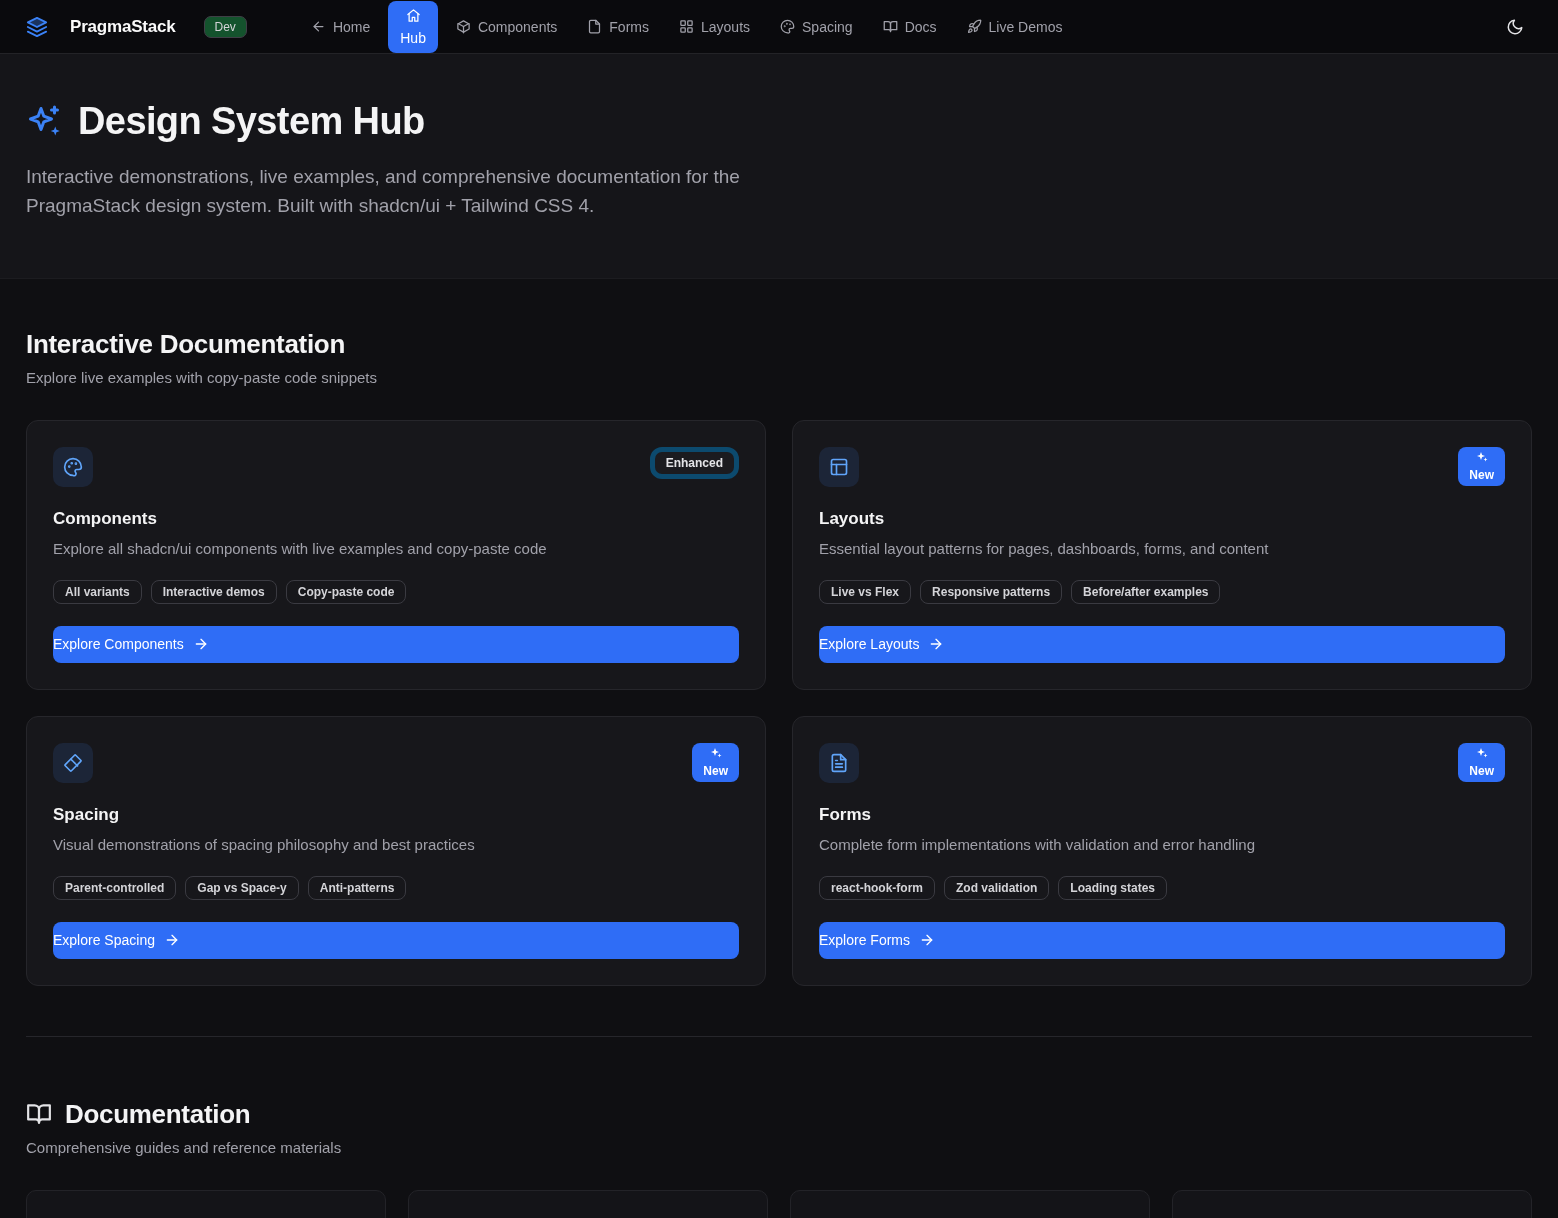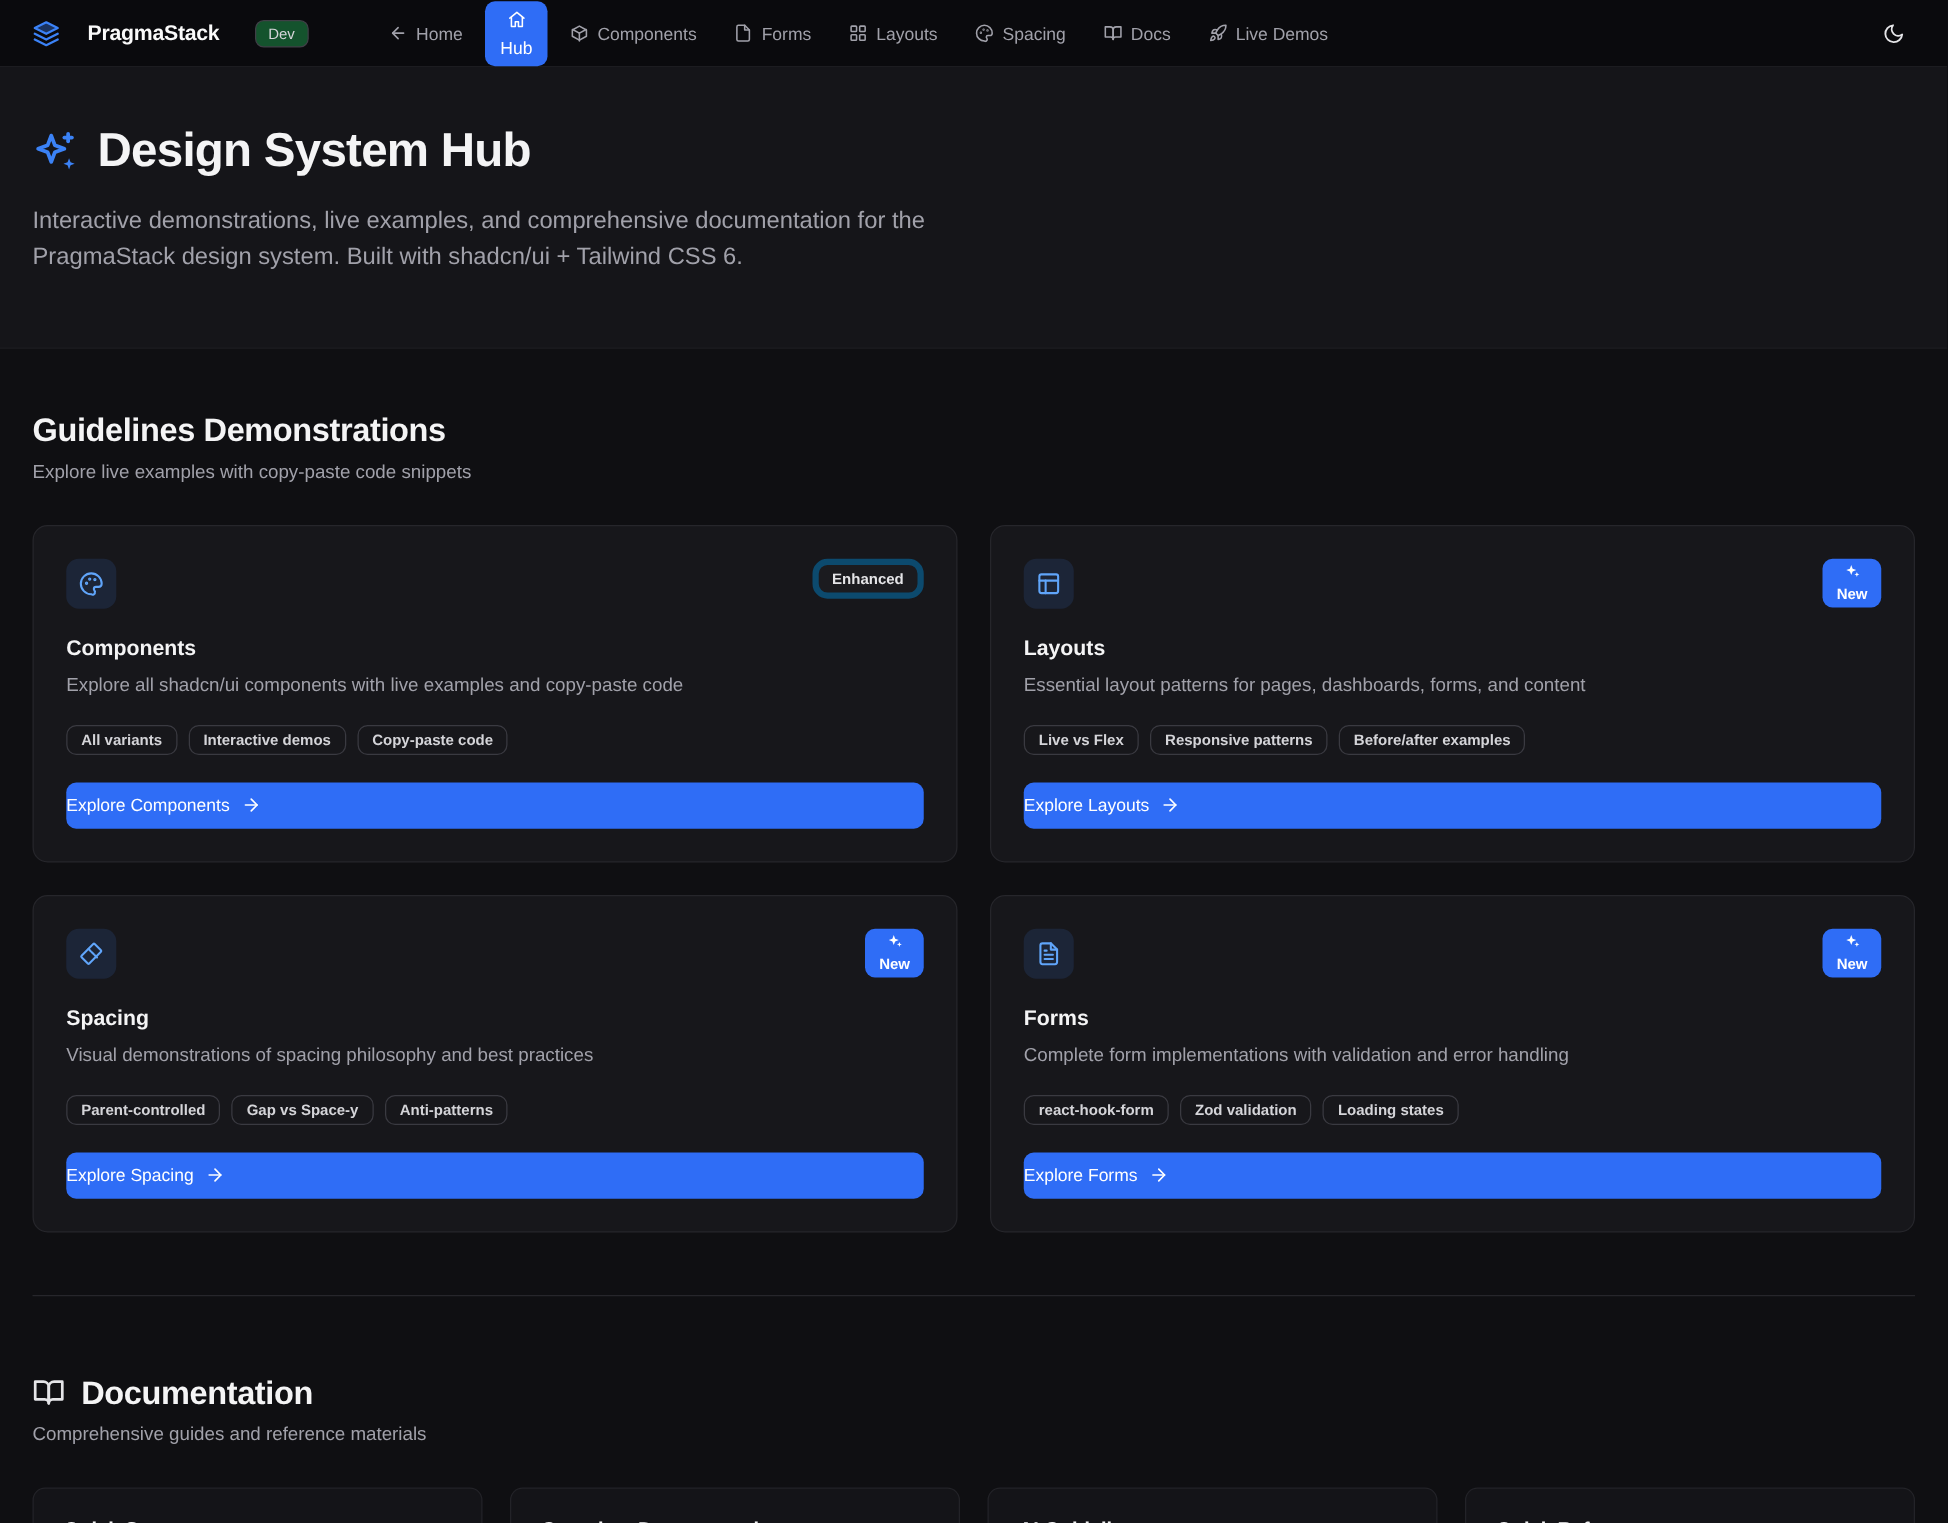--- a/index.html
+++ b/index.html
@@ -238,27 +238,27 @@
     <span class="hero-sparkles">
       <svg width="36" height="36" viewBox="0 0 24 24" fill="none" stroke="currentColor" stroke-width="2" stroke-linecap="round" stroke-linejoin="round">
           <path d="M10 3l1.9 5.1L17 10l-5.1 1.9L10 17l-1.9-5.1L3 10l5.1-1.9L10 3z"></path>
           <path d="M19 2v4"></path>
           <path d="M17 4h4"></path>
           <path d="M19.5 15l.8 2.2 2.2.8-2.2.8-.8 2.2-.8-2.2-2.2-.8 2.2-.8.8-2.2z" fill="currentColor" stroke="none"></path>
         </svg>
     </span>
     <h1 class="hero-title">Design System Hub</h1>
   </div>
-  <p class="hero-subtitle">Interactive demonstrations, live examples, and comprehensive documentation for the PragmaStack design system. Built with shadcn/ui + Tailwind CSS 6.</p>
+  <p class="hero-subtitle">Interactive demonstrations, live examples, and comprehensive documentation for the PragmaStack design system. Built with shadcn/ui + Tailwind CSS 4.</p>
 </header>
 
 <main class="main">
 
   <section class="demos-section">
-    <h2 class="section-title">Guidelines Demonstrations</h2>
+    <h2 class="section-title">Interactive Documentation</h2>
     <p class="section-subtitle">Explore live examples with copy-paste code snippets</p>
 
     <div class="demo-grid">
 
       <article class="demo-card">
         <div class="card-top">
           <div class="icon-tile">
             <svg width="20" height="20" viewBox="0 0 24 24" fill="none" stroke="currentColor" stroke-width="2" stroke-linecap="round" stroke-linejoin="round">
                 <path d="M12 22a10 10 0 1 1 10-10c0 1.7-1.3 3-3 3h-2.5a2 2 0 0 0-2 2c0 .5.2 1 .5 1.4.3.4.5.9.5 1.4A2.2 2.2 0 0 1 12 22z"></path>
                 <circle cx="7.5" cy="11.5" r="0.6" fill="currentColor"></circle>

